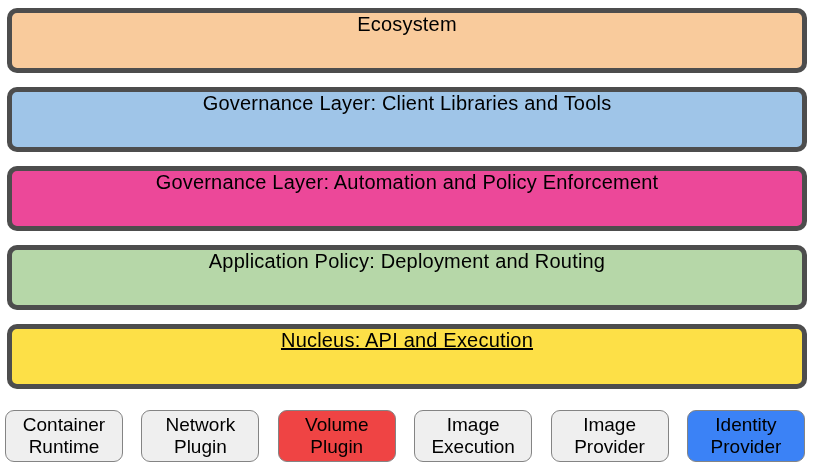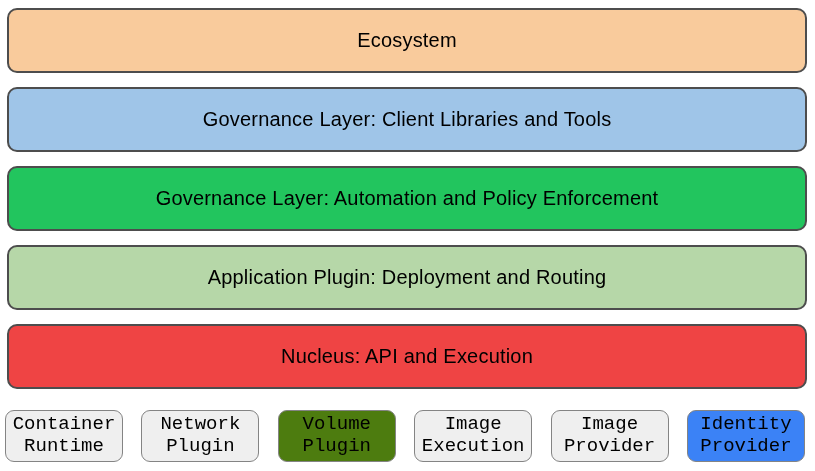--- a/index.html
+++ b/index.html
@@ -21,37 +21,36 @@
     top: 8px;
     left: 7px;
     width: 800px;
     display: flex;
     flex-direction: column;
     gap: 14px;
   }
   .layer {
     box-sizing: border-box;
     height: 65px;
-    border: 2px solid #737373;
+    border: 5px solid #737373;
     border-radius: 10px;
     display: flex;
-    align-items: center;
+    align-items: flex-start;
     justify-content: center;
     font-size: 20px;
     letter-spacing: 0.2px;
     text-align: center;
   }
   .plugins-row {
     position: absolute;
     top: 410px;
     left: 5px;
     width: 800px;
     display: flex;
     justify-content: space-between;
-    font-family: Liberation Mono, monospace;
   }
   .plugin {
     box-sizing: border-box;
     width: 118px;
     height: 52px;
     border-radius: 9px;
     display: flex;
     align-items: center;
     justify-content: center;
     text-align: center;
@@ -65,39 +64,39 @@
 
 <div class="canvas">
 
   <div class="stack">
     <div class="layer" style="background-color: rgb(249, 203, 156); border-color: rgb(77, 77, 77);">
       <span>Ecosystem</span>
     </div>
     <div class="layer" style="background-color: rgb(159, 197, 232); border-color: rgb(77, 77, 77);">
       <span>Governance Layer: Client Libraries and Tools</span>
     </div>
-    <div class="layer" style="background-color: #22c55e; border-color: rgb(77, 77, 77);">
+    <div class="layer" style="background-color: #ec4899; border-color: rgb(77, 77, 77);">
       <span>Governance Layer: Automation and Policy Enforcement</span>
     </div>
     <div class="layer" style="background-color: rgb(182, 215, 168); border-color: rgb(77, 77, 77);">
-      <span>Application Plugin: Deployment and Routing</span>
+      <span>Application Policy: Deployment and Routing</span>
     </div>
-    <div class="layer" style="background-color: #ef4444; border-color: rgb(77, 77, 77);">
+    <div class="layer" style="background-color: #fde047; border-color: rgb(77, 77, 77); text-decoration: underline;">
       <span>Nucleus: API and Execution</span>
     </div>
   </div>
 
   <div class="plugins-row">
     <div class="plugin" style="background-color: rgb(239, 239, 239); border: 1.5px solid rgb(132, 132, 132);">
       <span>Container Runtime</span>
     </div>
     <div class="plugin" style="background-color: rgb(239, 239, 239); border: 1.5px solid rgb(132, 132, 132); justify-content: flex-end;">
       <span>Network Plugin</span>
     </div>
-    <div class="plugin" style="background-color: #4d7c0f; border: 1.5px solid rgb(132, 132, 132);">
+    <div class="plugin" style="background-color: #ef4444; border: 1.5px solid rgb(132, 132, 132);">
       <span>Volume Plugin</span>
     </div>
     <div class="plugin" style="background-color: rgb(239, 239, 239); border: 1.5px solid rgb(132, 132, 132);">
       <span>Image Execution</span>
     </div>
     <div class="plugin" style="background-color: rgb(239, 239, 239); border: 1.5px solid rgb(132, 132, 132);">
       <span>Image Provider</span>
     </div>
     <div class="plugin" style="background-color: #3b82f6; border: 1.5px solid rgb(132, 132, 132);">
       <span>Identity Provider</span>

